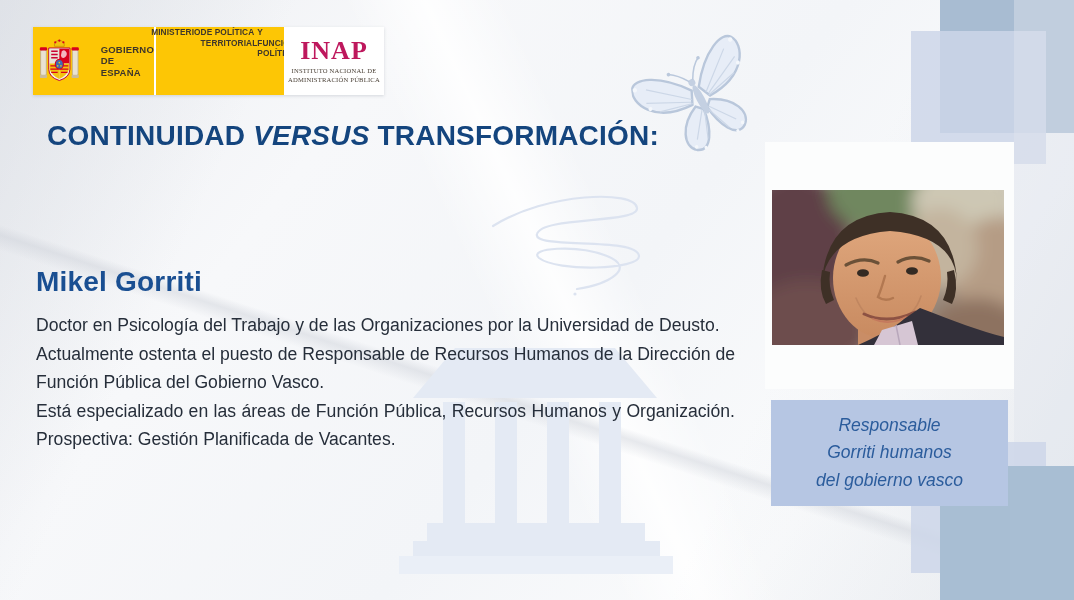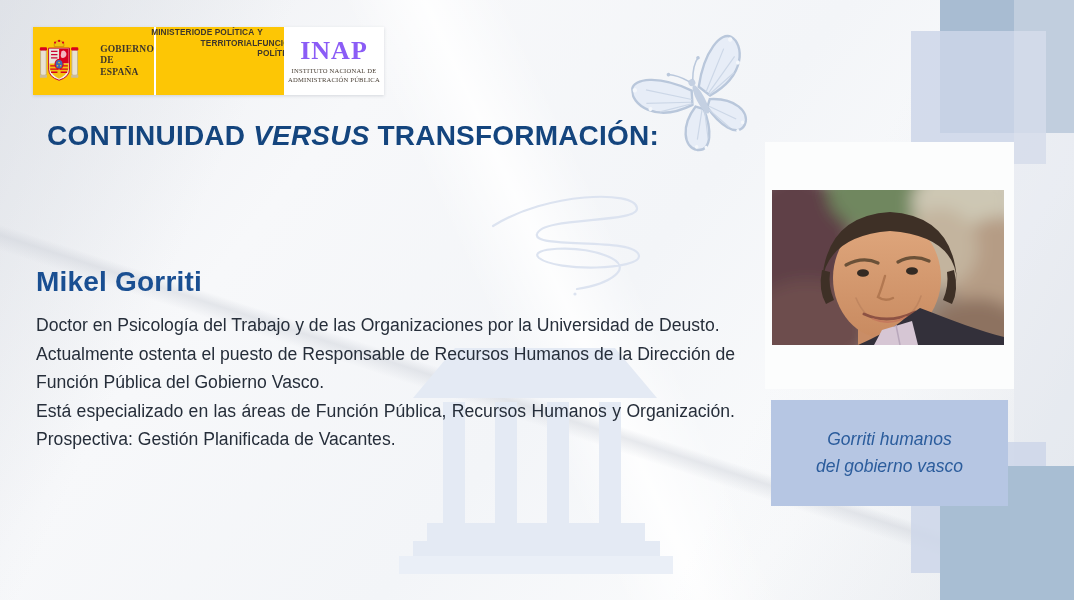--- a/index.html
+++ b/index.html
@@ -36,23 +36,23 @@
   .butterfly{ left:632px; top:30px; transform:rotate(-6deg); }
 
   
   .logo-bar { position:absolute; left:33px; top:27px; height:68px; display:flex; z-index:3;
     box-shadow:0 1px 3px rgba(60,70,90,.18); }
   .gob-block { width:121px; background:#fdc605; display:flex; align-items:center; }
   .gob-divider { width:2px; background:#ffffff; }
   .min-block { width:128px; background:#fdc605; display:flex; flex-direction:row; justify-content:center; padding-left:8px; }
   .inap-block { width:100px; background:#ffffff; display:flex; flex-direction:column; align-items:center; justify-content:center; }
   .escudo { margin-left:6px; }
-  .gob-text { margin-left:21px; color:#3e362b; font-size:9.5px; font-weight:bold; line-height:11.5px; letter-spacing:.2px;font-family:Liberation Serif, serif; }
+  .gob-text { margin-left:21px; color:#3e362b; font-size:9.5px; font-weight:bold; line-height:11.5px; letter-spacing:.2px; }
   .min-line { color:#3e362b; font-size:8.3px; font-weight:bold; line-height:10.5px; letter-spacing:.1px; }
-  .inap-acronym { font-family:"Liberation Serif", serif; font-weight:bold; color:#8b5cf6; font-size:26px; line-height:26px; letter-spacing:1px; }
+  .inap-acronym { font-family:"Liberation Serif", serif; font-weight:bold; color:#be185d; font-size:26px; line-height:26px; letter-spacing:1px; }
   .inap-sub { font-family:"Liberation Serif", serif; color:#4a4036; font-size:6.6px; line-height:8.2px; letter-spacing:.2px; text-align:center; margin-top:3px; }
 
   
   .title { position:absolute; left:38px; top:116px; z-index:2; color:#14457e;
     font-size:28px; font-weight:bold; line-height:39px; letter-spacing:.2px;text-align:right; }
   .title .l1 { padding-left:9px; }
   .title .versus { font-style:italic; }
   .speaker-name { position:absolute; left:36px; top:266px; z-index:2; color:#1a4f92;
     font-size:28px; font-weight:bold; letter-spacing:.2px; }
   .bio { position:absolute; left:36px; top:311px; width:699px; z-index:2; color:#262e3a;
@@ -218,17 +218,18 @@
         <path d="M 92,124 Q 116,135 143,122" fill="none" stroke="#8d5243" stroke-width="3" stroke-linecap="round"></path>
         <path d="M 101,129 Q 117,136 134,127" fill="none" stroke="#c4795d" stroke-width="1.8" stroke-linecap="round"></path>
         <path d="M 148,118 C 180,130 210,142 232,147 L 232,155 L 86,155 C 102,148 122,138 132,129 Z" fill="#33303a"></path>
         <path d="M 110,140 L 140,131 L 146,155 L 102,155 Z" fill="#d6c6d4"></path>
         <path d="M 124,135 L 128,155" stroke="#b8a7bb" stroke-width="1.5"></path>
       </svg>
     </div>
   </div>
 
   <div class="caption-box">
+    <div>Responsable</div>
     <div>Gorriti humanos</div>
     <div>del gobierno vasco</div>
   </div>
 
 </div>
 
 </body></html>

